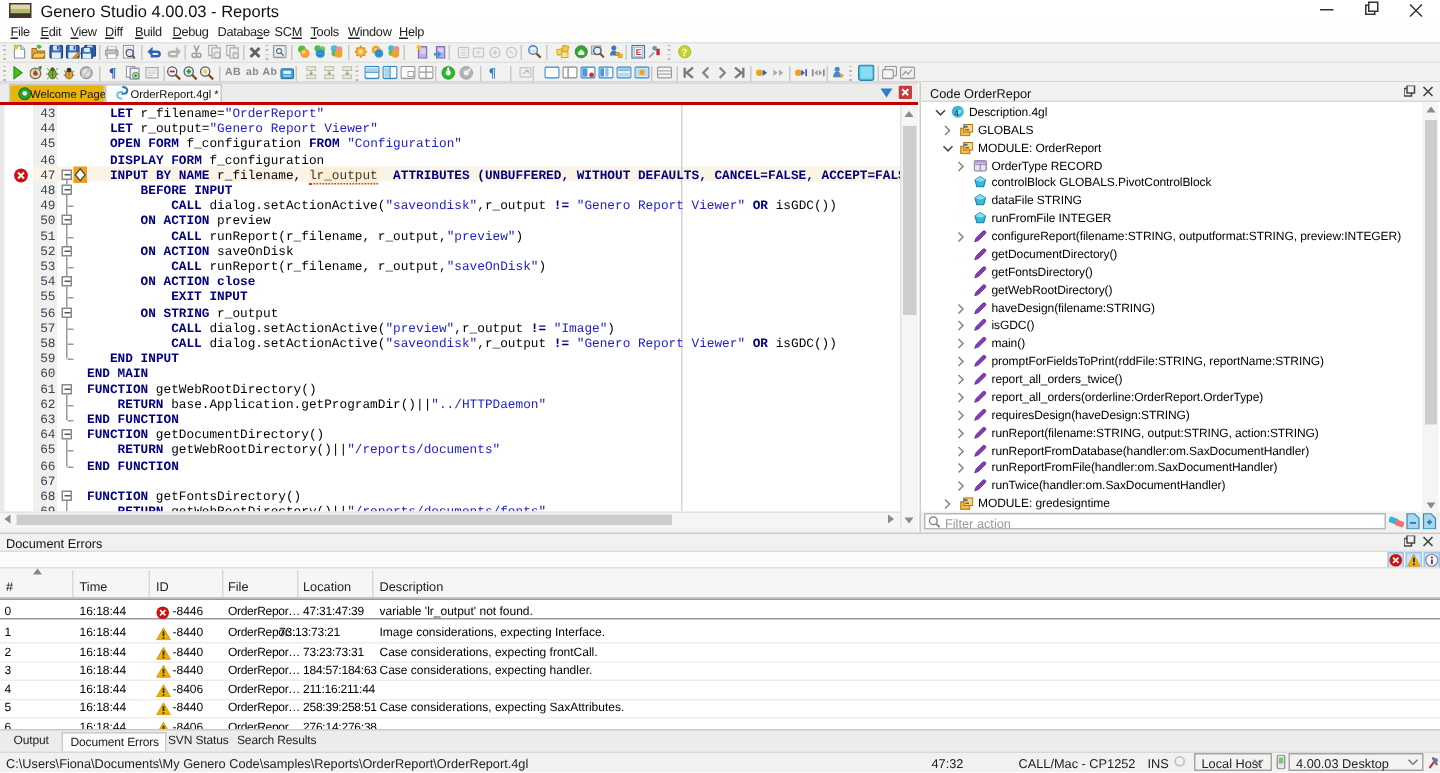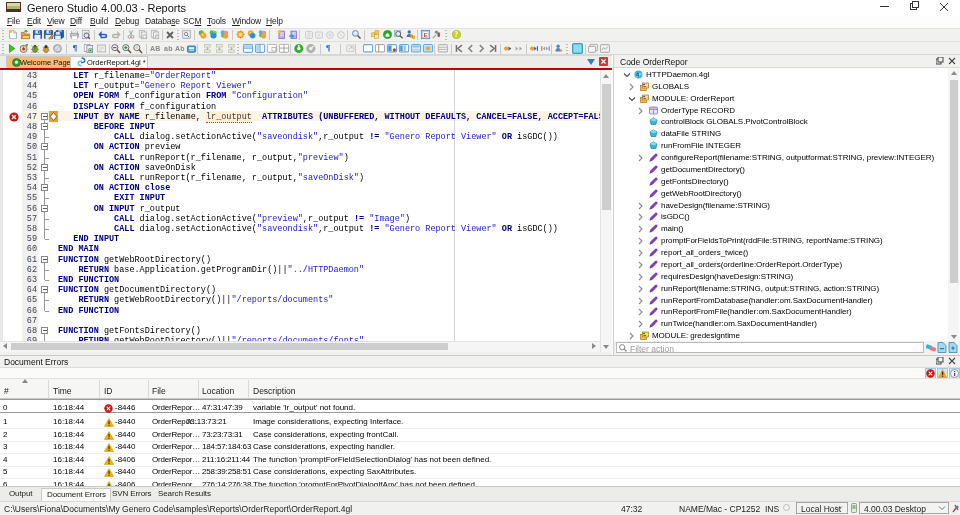--- a/index.html
+++ b/index.html
@@ -11,21 +11,21 @@
 #menubar { left:0; top:15px; width:960px; height:13px; background:#fdfdfd; }
 .menu { position:absolute; top:16px; font-size:8.5px; letter-spacing:-0.2px; color:#222; }
 .menu u { text-decoration:underline; }
 #tb1 { left:0; top:28px; width:960px; height:13px; background:#f1f1f0; border-top:1px solid #e3e3e2; }
 #tb2 { left:0; top:41px; width:960px; height:14px; background:#f1f1f0; border-top:1px solid #e0e0df; border-bottom:1px solid #d6d6d5; }
 .sep { position:absolute; width:1px; height:10px; background:#c9c9c8; }
 #tb1icons svg, #tb2icons svg { transform:scale(0.85); transform-origin:50% 50%; }
 .grip { position:absolute; width:2px; height:10px; background:repeating-linear-gradient(to bottom,#bbb 0 1px,transparent 1px 3px); }
 #tabbar { left:0; top:55px; width:612px; height:13px; background:#ececeb; border-top:1px solid #d8d8d7; }
 .tab { position:absolute; top:56px; height:12px; font-size:7.5px; color:#111; white-space:nowrap; }
-#tab1 { left:6px; width:64px; background:#fdba74; border:1px solid #c9c9c8; border-bottom:none; padding:1px 0 0 13px; }
+#tab1 { left:6px; width:64px; background:#eab308; border:1px solid #c9c9c8; border-bottom:none; padding:1px 0 0 13px; }
 #tab2 { left:70px; width:78px; background:#fbfbfa; border:1px solid #c9c9c8; border-bottom:none; padding:1px 0 0 16px; }
 #redline { left:0; top:68px; width:612px; height:2px; background:#c00000; }
 #editor { left:0; top:70px; width:612px; height:271px; background:#fff; overflow:hidden; }
 #gutter-num { left:22px; top:0; width:16px; height:271px; background:#f0f0ef; }
 pre { font-family:"Liberation Mono", monospace; font-size:8.5px; line-height:10.2px; }
 #lnums { left:0px; top:1px; width:37px; text-align:right; color:#3c4354; font-size:8.5px; }
 #code { left:58px; top:1px; }
 .k { color:#000080; font-weight:bold; }
 .s { color:#2121cc; }
 #lr { color:#3a3a3a; background:#fbeed3; border-bottom:1px dotted #e03030; }
@@ -542,21 +542,21 @@
    <span class="k">DISPLAY FORM</span> f_configuration
    <span class="k">INPUT BY NAME</span> r_filename, <span id="lr">lr_output</span>  <span class="k">ATTRIBUTES (UNBUFFERED, WITHOUT DEFAULTS, CANCEL=FALSE, ACCEPT=FALSE</span>
        <span class="k">BEFORE INPUT</span>
            <span class="k">CALL</span> dialog.setActionActive(<span class="s">"saveondisk"</span>,r_output <span class="k">!=</span> <span class="s">"Genero Report Viewer"</span> <span class="k">OR</span> isGDC())
        <span class="k">ON ACTION</span> preview
            <span class="k">CALL</span> runReport(r_filename, r_output,<span class="s">"preview"</span>)
        <span class="k">ON ACTION</span> saveOnDisk
            <span class="k">CALL</span> runReport(r_filename, r_output,<span class="s">"saveOnDisk"</span>)
        <span class="k">ON ACTION close</span>
            <span class="k">EXIT INPUT</span>
-       <span class="k">ON INPUT</span> r_output
+       <span class="k">ON STRING</span> r_output
            <span class="k">CALL</span> dialog.setActionActive(<span class="s">"preview"</span>,r_output <span class="k">!=</span> <span class="s">"Image"</span>)
            <span class="k">CALL</span> dialog.setActionActive(<span class="s">"saveondisk"</span>,r_output <span class="k">!=</span> <span class="s">"Genero Report Viewer"</span> <span class="k">OR</span> isGDC())
    <span class="k">END INPUT</span>
 <span class="k">END MAIN</span>
 <span class="k">FUNCTION</span> getWebRootDirectory()
     <span class="k">RETURN</span> base.Application.getProgramDir()||<span class="s">"../HTTPDaemon"</span>
 <span class="k">END FUNCTION</span>
 <span class="k">FUNCTION</span> getDocumentDirectory()
     <span class="k">RETURN</span> getWebRootDirectory()||<span class="s">"/reports/documents"</span>
 <span class="k">END FUNCTION</span>
@@ -629,21 +629,21 @@
   </svg>
 <div id="tree">
 <svg class="abs" style="left:623px;top:72px" width="8" height="6">
       <path d="M1 1.5 L4 4.5 L7 1.5" stroke="#4a4a4a" stroke-width="1.1" fill="none"></path>
     </svg>
 <svg class="abs" style="left:634px;top:70px" width="9" height="9">
       <circle cx="4.5" cy="4.5" r="4" fill="#3ab6d8"></circle>
       <path d="M1.5 6 Q4.5 2 7.5 3.5 Q6 7 2.5 7.2 Z" fill="#8adcf0"></path>
       <text x="2" y="7" font-size="5.5" fill="#0a4a7a" font-family="Liberation Sans" font-weight="bold">4</text>
     </svg>
-<div class="trow" style="left:646px;top:70px">HTTPDaemon.4gl</div>
+<div class="trow" style="left:646px;top:70px">Description.4gl</div>
 <svg class="abs" style="left:629px;top:83px" width="5" height="8">
       <path d="M1 1 L4 4 L1 7" stroke="#8a8a8a" stroke-width="1.1" fill="none"></path>
     </svg>
 <svg class="abs" style="left:640px;top:82px" width="9" height="9">
       <rect x="0.5" y="3.5" width="6" height="5" fill="#f5c242" stroke="#a8761b" stroke-width="0.7"></rect>
       <rect x="2.5" y="1" width="6" height="5" fill="#fad978" stroke="#a8761b" stroke-width="0.7"></rect>
       <path d="M2.5 2.5 L5 2.5" stroke="#3a6ab0" stroke-width="1.2"></path>
       <path d="M3.5 4.5 L6 4.5" stroke="#c04040" stroke-width="1"></path>
     </svg>
 <div class="trow" style="left:652px;top:82px">GLOBALS</div>
@@ -910,21 +910,20 @@
 <div class="ecell" style="left:3px;top:1px">4</div>
 <div class="ecell" style="left:53px;top:1px">16:18:44</div>
 <svg class="ecell" style="left:104px;top:2px" width="10" height="9">
       <path d="M5 0.5 L9.6 8.5 L0.4 8.5 Z" fill="#f0b000" stroke="#c89000" stroke-width="0.5"></path>
       <rect x="4.4" y="2.8" width="1.2" height="3.2" fill="#333"></rect>
       <rect x="4.4" y="6.7" width="1.2" height="1.2" fill="#333"></rect>
     </svg>
 <div class="ecell" style="left:115px;top:1px">-8406</div>
 <div class="ecell" style="left:152px;top:1px;letter-spacing:-0.2px">OrderRepor…</div>
 <div class="ecell" style="left:202px;top:1px;letter-spacing:-0.15px">211:16:211:44</div>
-<div class="ecell" style="left:253px;top:1px">The function 'promptForFieldSelectionDialog' has not been defined.</div>
 </div>
 <div class="abs" style="left:0;top:466px;width:960px;height:1px;background:#ededec"></div>
 <div class="erow" style="left:0;top:466px">
 <div class="ecell" style="left:3px;top:1px">5</div>
 <div class="ecell" style="left:53px;top:1px">16:18:44</div>
 <svg class="ecell" style="left:104px;top:2px" width="10" height="9">
       <path d="M5 0.5 L9.6 8.5 L0.4 8.5 Z" fill="#f0b000" stroke="#c89000" stroke-width="0.5"></path>
       <rect x="4.4" y="2.8" width="1.2" height="3.2" fill="#333"></rect>
       <rect x="4.4" y="6.7" width="1.2" height="1.2" fill="#333"></rect>
     </svg>
@@ -938,32 +937,31 @@
 <div class="ecell" style="left:3px;top:1px">6</div>
 <div class="ecell" style="left:53px;top:1px">16:18:44</div>
 <svg class="ecell" style="left:104px;top:2px" width="10" height="9">
       <path d="M5 0.5 L9.6 8.5 L0.4 8.5 Z" fill="#f0b000" stroke="#c89000" stroke-width="0.5"></path>
       <rect x="4.4" y="2.8" width="1.2" height="3.2" fill="#333"></rect>
       <rect x="4.4" y="6.7" width="1.2" height="1.2" fill="#333"></rect>
     </svg>
 <div class="ecell" style="left:115px;top:1px">-8406</div>
 <div class="ecell" style="left:152px;top:1px;letter-spacing:-0.2px">OrderRepor…</div>
 <div class="ecell" style="left:202px;top:1px;letter-spacing:-0.15px">276:14:276:38</div>
-<div class="ecell" style="left:253px;top:1px">The function 'promptForPivotDialogIfAny' has not been defined.</div>
 </div>
 <div class="abs" style="left:0;top:491px;width:960px;height:1px;background:#ededec"></div>
 <div class="abs" id="btabs"></div>
 <div class="btab" style="left:4px">Output</div>
 <div class="btab" id="btab-active" style="left:41px">Document Errors</div>
-<div class="btab" style="left:107px">SVN Errors</div>
+<div class="btab" style="left:107px">SVN Status</div>
 <div class="btab" style="left:153px">Search Results</div>
 <div class="abs" id="statusbar"></div>
 <div class="st" style="left:4px">C:\Users\Fiona\Documents\My Genero Code\samples\Reports\OrderReport\OrderReport.4gl</div>
 <div class="st" style="left:621px">47:32</div>
-<div class="st" style="left:679px">NAME/Mac - CP1252</div>
+<div class="st" style="left:679px">CALL/Mac - CP1252</div>
 <div class="st" style="left:765px">INS</div>
 <div class="abs" style="left:783px;top:504px;width:7px;height:7px;border-radius:4px;background:#f2f2f1;border:1px solid #bcbcbb"></div>
 <div class="combo" style="left:796px;width:52px">Local Host</div>
 <svg class="abs" style="left:835px;top:505px" width="8" height="6">
     <path d="M1 1.5 L4 4.5 L7 1.5" stroke="#777" stroke-width="1" fill="none"></path>
   </svg>
 <svg class="abs" style="left:850px;top:503px" width="8" height="10">
     <rect x="1.5" y="0.5" width="5" height="9" rx="1" fill="#e8e8e8" stroke="#888" stroke-width="0.8"></rect>
     <rect x="2.5" y="2" width="3" height="4" fill="#78c878"></rect>
   </svg>

